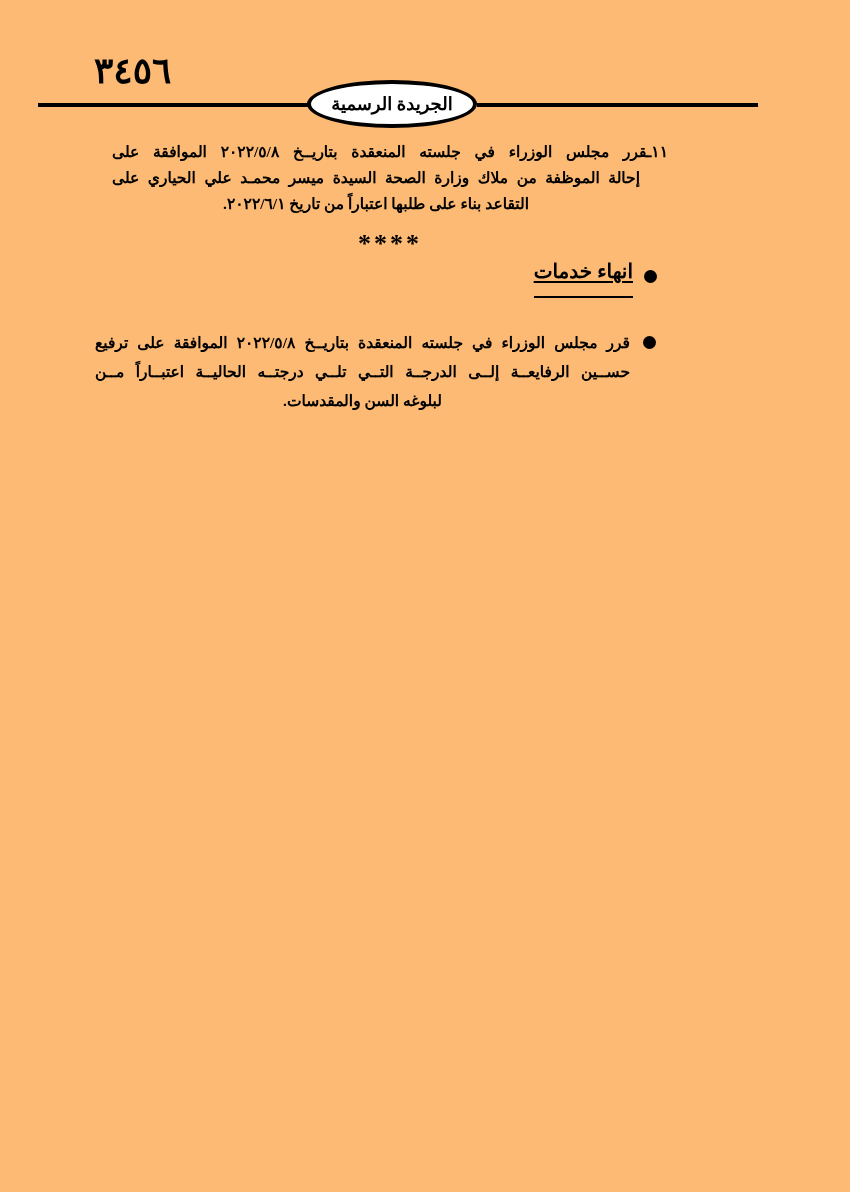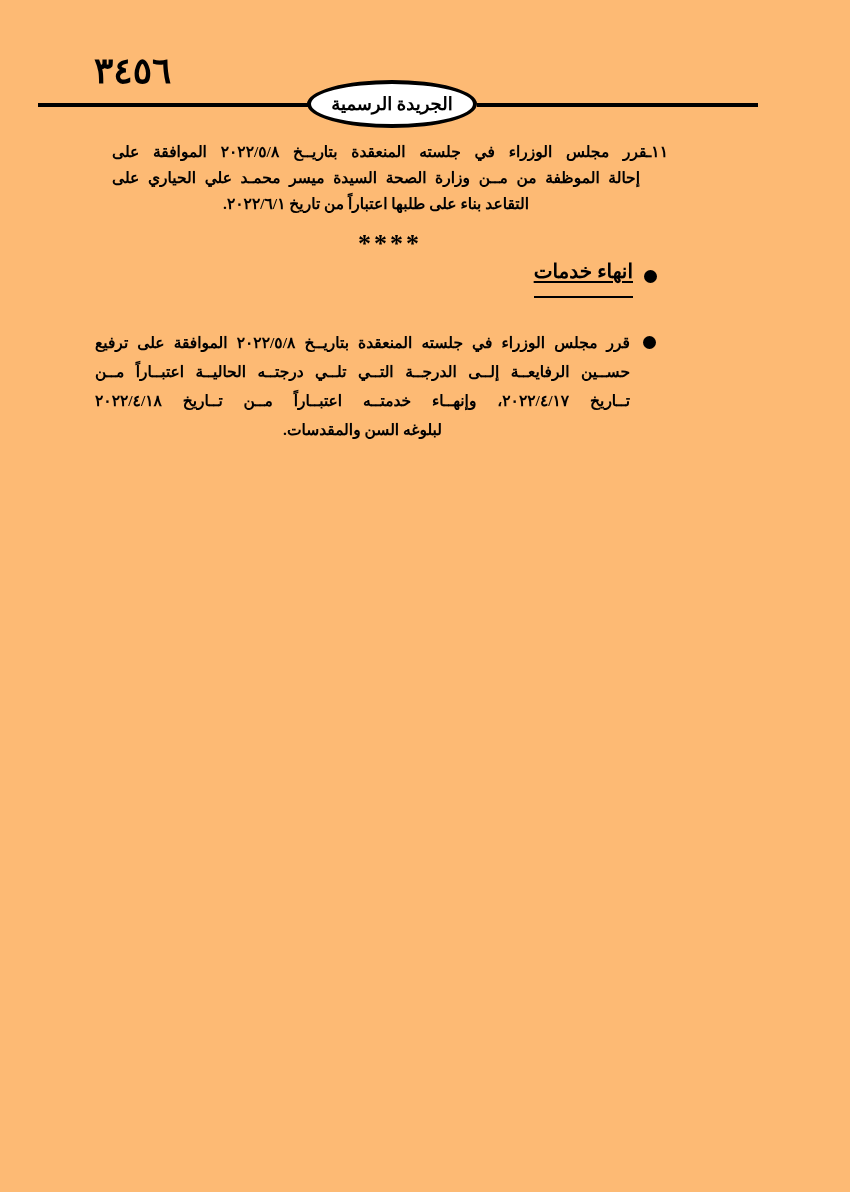--- a/index.html
+++ b/index.html
@@ -66,32 +66,31 @@
 
   <div class="rule rule-left"></div>
   <div class="rule rule-right"></div>
 
   <div class="masthead-oval">
     <span>الجريدة الرسمية</span>
   </div>
 
   <div class="para para1">
     <div class="line justify hang">١١ـقرر مجلس الوزراء في جلسته المنعقدة بتاريــخ ٢٠٢٢/٥/٨ الموافقة على</div>
-    <div class="line justify">إحالة الموظفة من مــن وزارة الصحة السيدة ميسر محمـد علي الحياري على</div>
+    <div class="line justify">إحالة الموظفة من ملاك وزارة الصحة السيدة ميسر محمـد علي الحياري على</div>
     <div class="line center">التقاعد بناء على طلبها اعتباراً من تاريخ ٢٠٢٢/٦/١.</div>
   </div>
 
   <div class="stars">****</div>
 
   <div class="bullet bullet-heading"></div>
   <div class="heading">
     <span class="heading-text">انهاء خدمات</span>
   </div>
 
   <div class="bullet bullet-para2"></div>
   <div class="para para2">
     <div class="line justify">قرر مجلس الوزراء في جلسته المنعقدة بتاريــخ ٢٠٢٢/٥/٨ الموافقة على ترفيع</div>
     <div class="line justify">حســين الرفايعــة إلــى الدرجــة التــي تلــي درجتــه الحاليــة اعتبــاراً مــن</div>
-    <div class="line justify">تــاريخ ٢٠٢٢/٤/١٧، وإنهــاء خدمتــه اعتبــاراً مــن تــاريخ ٢٠٢٢/٤/١٨</div>
     <div class="line center">لبلوغه السن والمقدسات.</div>
   </div>
 
 </div>
 
 </body></html>

